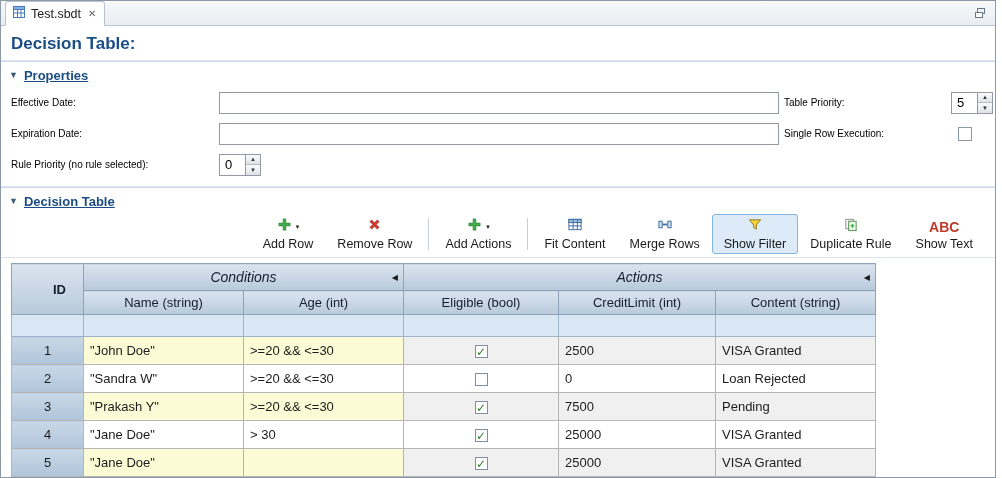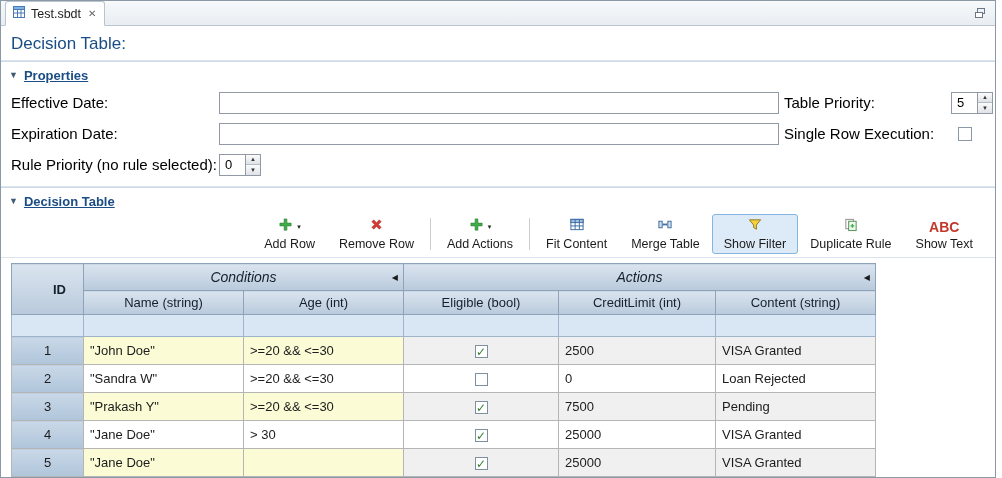--- a/index.html
+++ b/index.html
@@ -9,29 +9,29 @@
 
   
   .tabbar { height:25px; display:flex; align-items:flex-end; background:linear-gradient(#f7f9fb,#e9edf2); border-bottom:1px solid #bac4ce; }
   .tab { display:flex; align-items:center; gap:5px; background:#fff; border:1px solid #bac4ce; border-bottom:1px solid #fff; border-radius:3px 3px 0 0; padding:3px 8px 3px 6px; margin-left:4px; margin-bottom:-1px; height:25px; }
   .tab-label { font-size:12.5px; color:#222; }
   .tab-close { font-size:10px; color:#666; margin-left:2px; cursor:pointer; line-height:1; }
   .tab-spacer { flex:1; }
   .view-icon { margin:0 8px 5px 0; display:inline-flex; }
 
   
-  .page-title { color:#1a4c85; font-size:17px; font-weight:normal; margin:8px 0 6px 10px; }
+  .page-title { color:#1a4c85; font-size:17px; font-weight:bold; margin:8px 0 6px 10px; }
   .hline { height:2px; background:linear-gradient(#e2eaf2,#c7d5e3); }
   .section-hdr { display:flex; align-items:center; gap:6px; padding:6px 0 4px 8px; cursor:pointer; }
   .twisty { color:#3f5a75; font-size:9px; line-height:1; }
   .section-title { color:#1a4c85; font-weight:bold; font-size:13px; text-decoration:underline; }
 
   
   .props { display:grid; grid-template-columns:208px 560px 172px 1fr; grid-auto-rows:27px; row-gap:4px; align-items:center; padding:2px 10px 8px 10px; }
-  .plabel { font-size:15px; color:#000; white-space:nowrap; }
+  .plabel { font-size:10px; color:#000; white-space:nowrap; }
   .plabel.r { padding-left:5px; }
   .pinput { height:22px; width:100%; border:1px solid #919aa4; background:#fff; font-size:13px; padding:0 4px; font-family:inherit; }
   .ctrl-cell { justify-self:start; display:flex; align-items:center; }
   .spinner { display:inline-flex; border:1px solid #919aa4; height:22px; background:#fff; }
   .spin-val { width:25px; font-size:13px; display:flex; align-items:center; padding-left:5px; color:#000; }
   .spin-btns { display:flex; flex-direction:column; width:15px; border-left:1px solid #919aa4; }
   .spin-b { flex:1; font-size:6px; line-height:1; display:flex; align-items:center; justify-content:center; background:linear-gradient(#fbfbfb,#dfe3e8); color:#333; cursor:pointer; }
   .spin-b.up { border-bottom:1px solid #b6bcc4; }
   .checkbox { width:14px; height:14px; border:1px solid #8a99a8; background:#fff; display:inline-block; margin-left:7px; cursor:pointer; }
 
@@ -179,21 +179,21 @@
       <span class="tb-label">Fit Content</span>
     </div>
     <div class="tb-btn">
       <div class="tb-iconrow">
         <span><svg width="16" height="15" viewBox="0 0 16 16">
               <rect x="1.5" y="4.5" width="3.5" height="7" fill="#cfe0ef" stroke="#39699e"></rect>
               <rect x="11" y="4.5" width="3.5" height="7" fill="#cfe0ef" stroke="#39699e"></rect>
               <path d="M6 8h4 M7.2 6.5L6 8l1.2 1.5 M8.8 6.5L10 8l-1.2 1.5" stroke="#39699e" fill="none"></path>
             </svg></span>
       </div>
-      <span class="tb-label">Merge Table</span>
+      <span class="tb-label">Merge Rows</span>
     </div>
     <div class="tb-btn active">
       <div class="tb-iconrow">
         <span><svg width="16" height="15" viewBox="0 0 16 16">
               <path d="M2 3h12L9.5 8.5V13l-3-1.8V8.5z" fill="#f4d03f" stroke="#8a7a1e"></path>
             </svg></span>
       </div>
       <span class="tb-label">Show Filter</span>
     </div>
     <div class="tb-btn">

